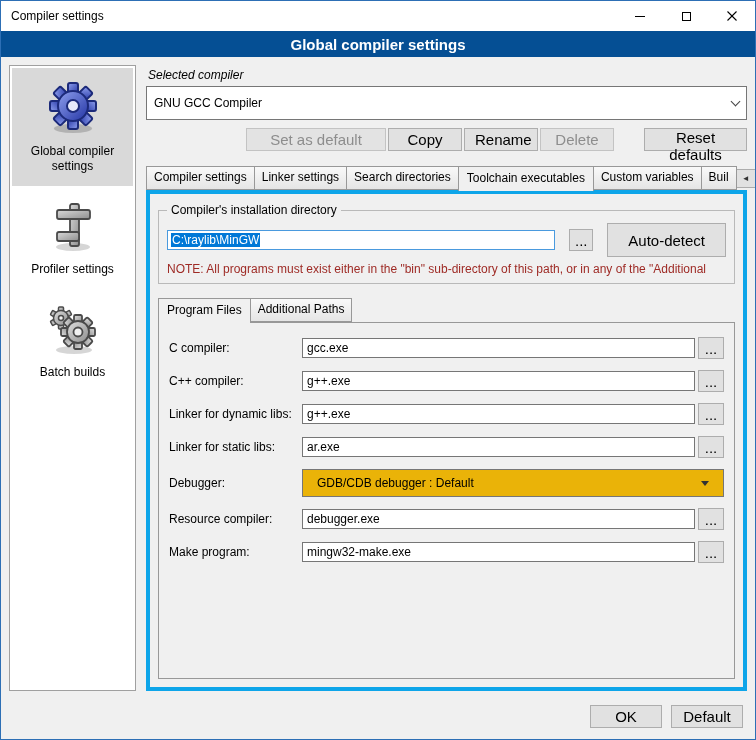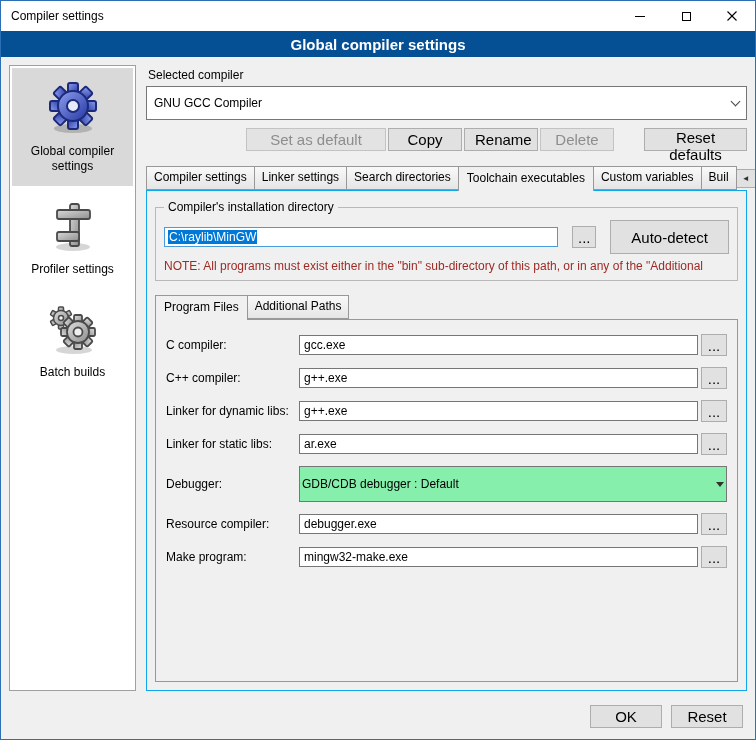--- a/index.html
+++ b/index.html
@@ -28,21 +28,21 @@
   .sidebar { flex:0 0 127px; background:#fff; border:1px solid #a0a0a0; padding:2px;
              display:flex; flex-direction:column; overflow:hidden; }
   .side-item { display:flex; flex-direction:column; align-items:center; text-align:center;
                padding:13px 4px 12px; gap:9px; cursor:pointer; }
   .side-item.selected { background:#d9d9d9; }
   .side-icon { width:54px; height:54px; display:block; }
   .side-label { font-size:12px; line-height:1.25; }
 
   
   .main { flex:1; display:flex; flex-direction:column; min-width:0; }
-  .sc-label { margin:3px 0 4px 2px; }
+  .sc-label { margin:3px 0 4px 2px;font-style:italic; }
 
   .combo { height:34px; border:1px solid #767676; background:#fff; display:flex;
            align-items:center; padding:0 7px; cursor:pointer; }
   .chev { margin-left:auto; width:7px; height:7px; border-right:1.6px solid #444;
           border-bottom:1.6px solid #444; transform:rotate(45deg); margin-top:-4px; }
 
   .btn { background:#e1e1e1; border:1px solid #adadad; font-family:inherit; font-size:15px;
          height:23px; padding:0 10px; cursor:pointer; color:#000; }
   .btn:disabled { background:#e3e3e3; border-color:#c3c3c3; color:#8d8d8d; cursor:default; }
 
@@ -57,21 +57,21 @@
   .tab { border:1px solid #989898; background:linear-gradient(#f9f9f9,#e5e5e5);
          padding:3px 7px 4px; margin-right:-1px; white-space:nowrap; cursor:pointer;
          position:relative; z-index:2; }
   .tab.active { background:#f0f0f0; padding:4px 8px 6px; margin-bottom:-1px;
                 border-bottom:none; z-index:3; }
   .tab-arrows { margin-left:auto; display:flex; gap:2px; margin-bottom:2px; }
   .arrow-btn { width:20px; height:19px; border:1px solid #acacac; background:#e1e1e1;
                display:flex; align-items:center; justify-content:center; font-size:8px;
                color:#333; cursor:pointer; }
 
-  .tab-panel { border:1px solid #0ea5e9; flex:1; background:#f0f0f0; position:relative; z-index:1;
+  .tab-panel { border:4px solid #0ea5e9; flex:1; background:#f0f0f0; position:relative; z-index:1;
                padding:12px 8px 8px; display:flex; flex-direction:column; min-height:0; }
 
   
   .groupbox { border:1px solid #b9b9b9; position:relative; padding:12px 8px 7px; margin-top:4px; }
   .groupbox .legend { position:absolute; top:-8px; left:8px; background:#f0f0f0; padding:0 4px; }
   .dir-row { display:flex; gap:14px; align-items:center; }
   .dir-input { flex:1; height:20px; border:1px solid #4a9ade; background:#fff;
                display:flex; align-items:center; padding:0 3px; overflow:hidden; }
   .dir-input .sel { background:var(--selection-bg,#0078d7); color:#fff; padding:0 1px; white-space:pre; }
   .btn.dots { width:24px; padding:0; height:22px; }
@@ -82,22 +82,22 @@
   .subtabs { display:flex; margin-top:14px; }
   .subpanel { border:1px solid #989898; flex:1; background:#f0f0f0; position:relative; z-index:1;
               padding:14px 10px 10px; min-height:0; overflow:hidden; }
 
   .form-row { display:grid; grid-template-columns:130px 1fr 26px; column-gap:3px;
               align-items:center; margin-bottom:11px; }
   .form-label { white-space:nowrap; }
   .field-input { height:20px; border:1px solid #767676; background:#fff; display:flex;
                  align-items:center; padding:0 4px; overflow:hidden; white-space:nowrap; }
   .form-row .btn.dots { width:26px; }
-  .select-field { grid-column:2 / 4; height:36px; border:1px solid #767676; background:#86efac;
-                  display:flex; align-items:center; padding:0 2px; cursor:pointer; }
+  .select-field { grid-column:2 / 4; height:28px; border:1px solid #767676; background:#eab308;
+                  display:flex; align-items:center; padding:0 14px; cursor:pointer; }
   .select-arrow { margin-left:auto; width:0; height:0; border-left:4px solid transparent;
                   border-right:4px solid transparent; border-top:5px solid #333; }
 
   
   .footer { flex:0 0 40px; display:flex; align-items:center; justify-content:flex-end;
             gap:9px; padding:0 12px 6px; }
   .footer .btn { width:72px; }
 </style>
 </head>
 <body>
@@ -313,16 +313,16 @@
               <button class="btn dots">...</button>
             </div>
           </div>
 
       </div>
     </div>
   </div>
 
   <div class="footer">
     <button class="btn">OK</button>
-    <button class="btn">Reset</button>
+    <button class="btn">Default</button>
   </div>
 
 </div>
 
 </body></html>

